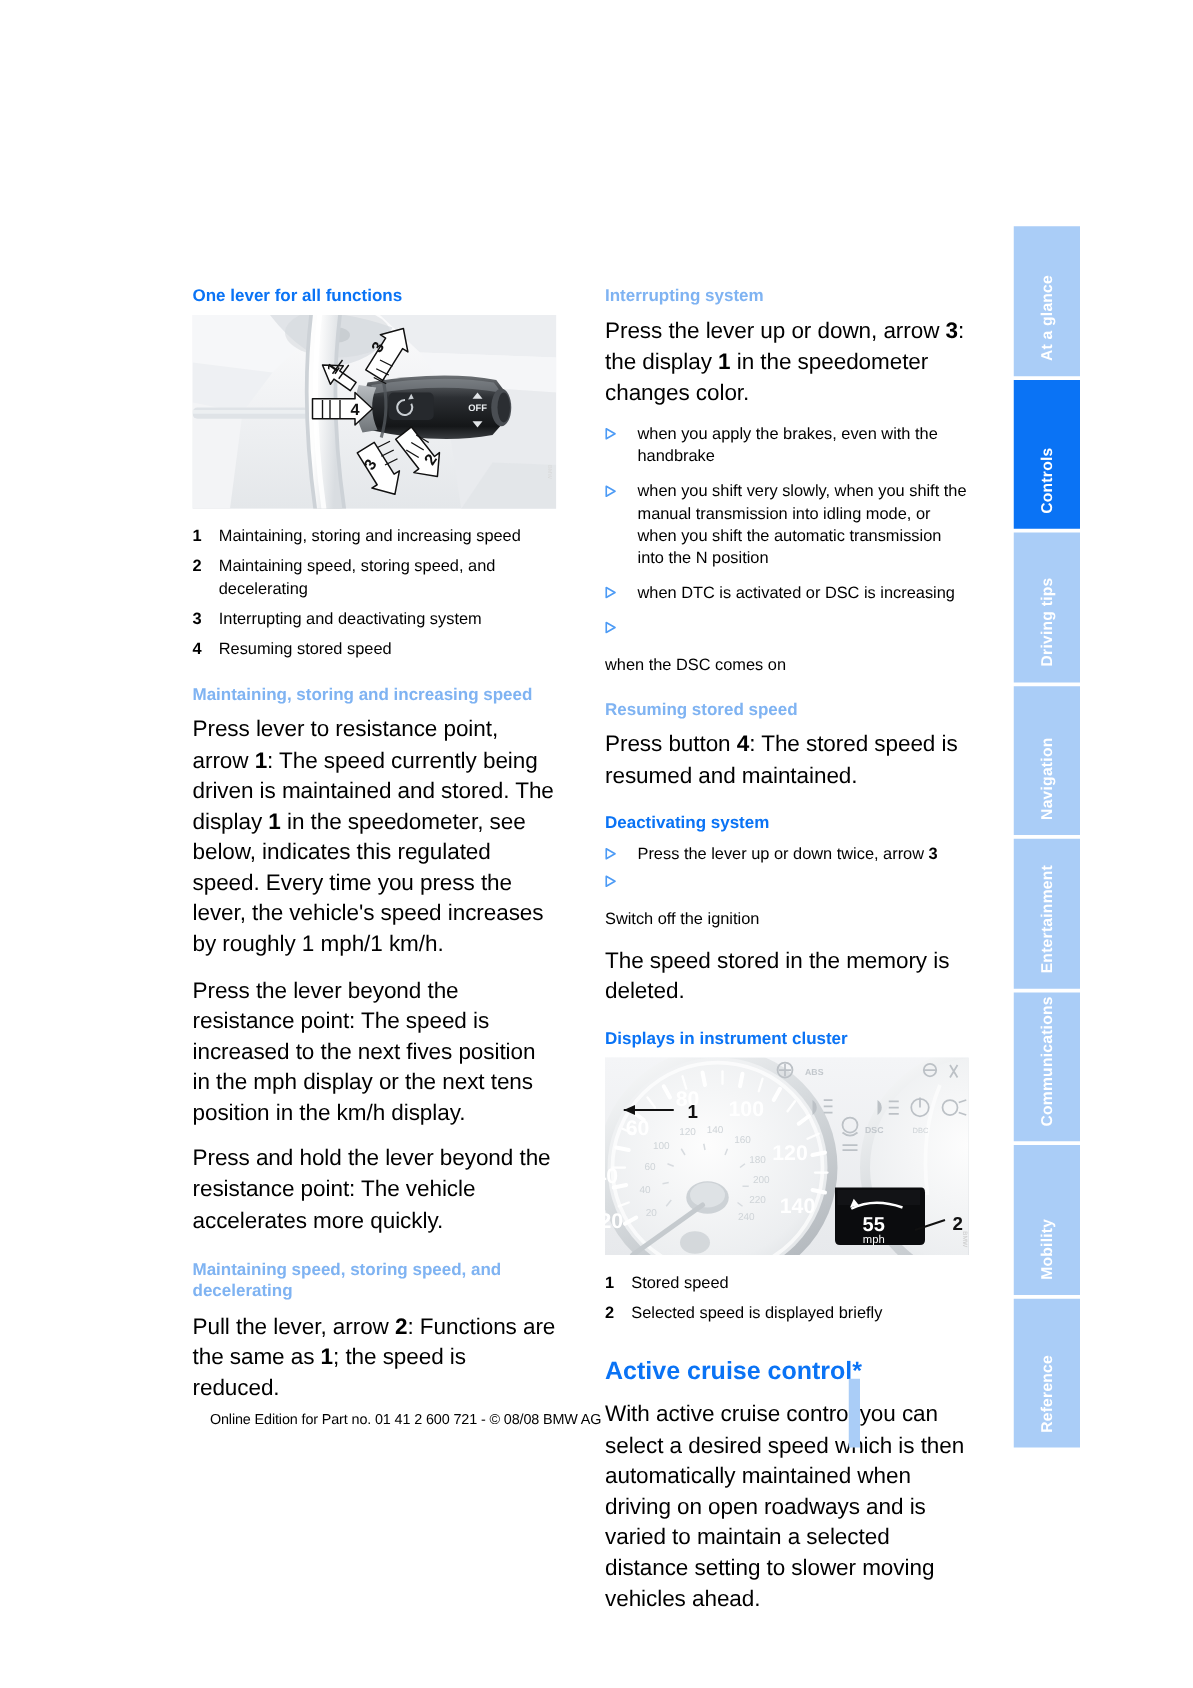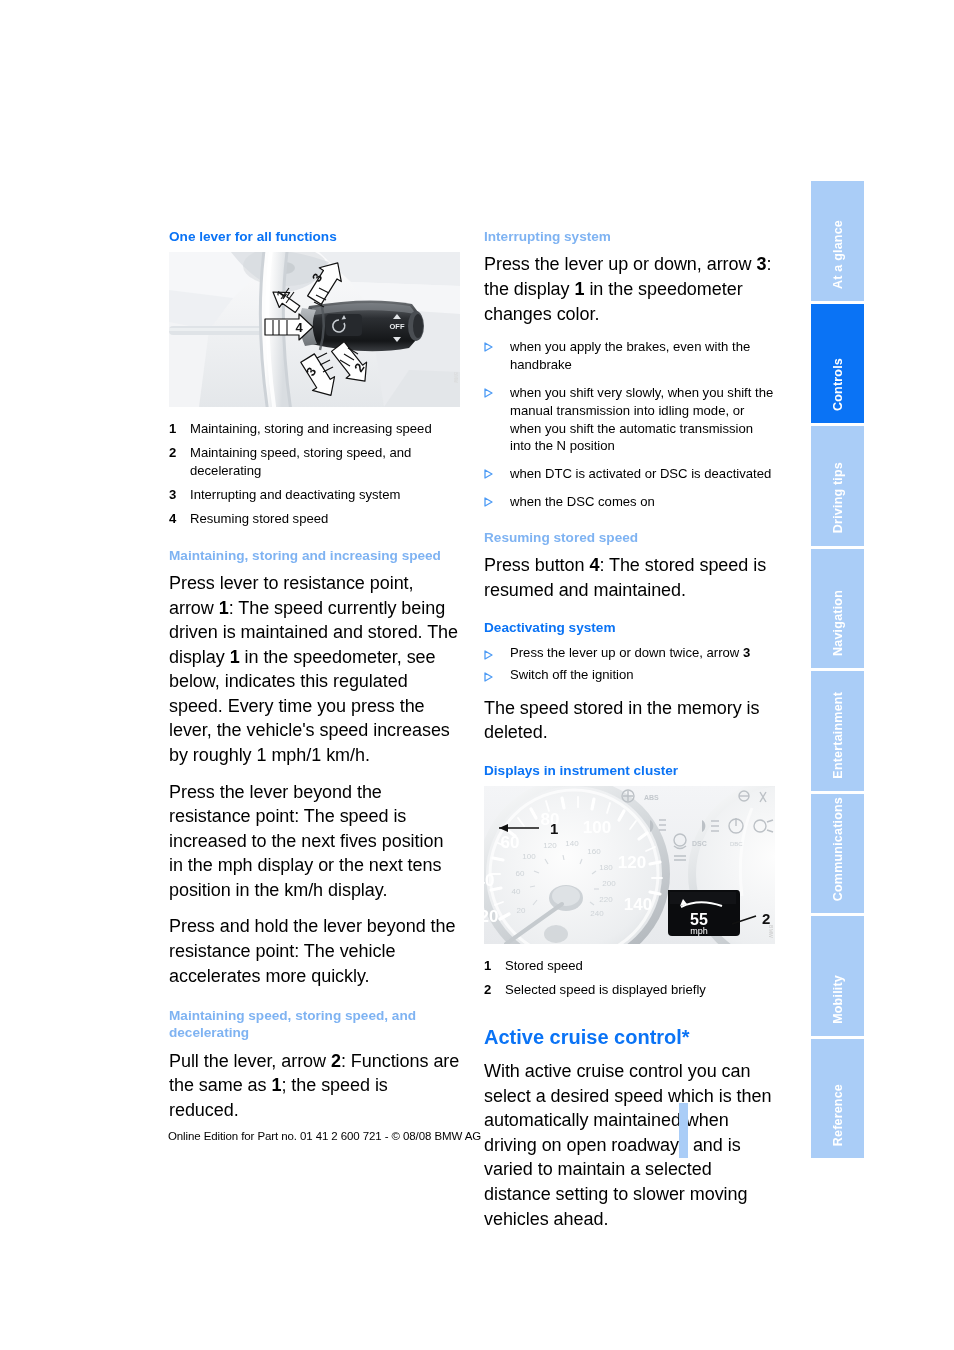--- a/index.html
+++ b/index.html
@@ -53,21 +53,21 @@
     color: #ffffff;
     letter-spacing: 0.2px;
     white-space: nowrap;
     line-height: 1;
   }
   .tab.active .tab-label { color: #ffffff; }
 
   
   #col-left {
     position: absolute;
-    left: 169px;
+    left: 154px;
     top: 228px;
     width: 291px;
   }
   #col-right {
     position: absolute;
     left: 484px;
     top: 228px;
     width: 291px;
   }
 
@@ -117,29 +117,29 @@
     flex: 0 0 21px;
   }
   ol.legend .txt { flex: 1 1 auto; }
 
   
   ul.tri {
     list-style: none;
     margin: 0 0 12px 0;
     padding: 0;
   }
-  ul.tri.tight li { margin-bottom: 4px; align-items: center; }
+  ul.tri.tight li { margin-bottom: 4px; }
   ul.tri li {
     display: flex;
     font-size: 13.1px;
     line-height: 1.365;
     color: #000;
     margin-bottom: 10px;
   }
-  ul.tri li:last-child { margin-bottom: 0; }
+  ul.tri li:last-child { margin-bottom: 0; flex-direction: column; }
   .tri-mark {
     flex: 0 0 26px;
     width: 26px;
     padding-top: 4px;
   }
   .tri-mark svg { display: block; }
   ul.tri .txt { flex: 1 1 auto; }
 
   
   .figure {
@@ -395,21 +395,21 @@
             </svg>
         </span>
         <span class="txt">when you shift very slowly, when you shift the manual transmission into idling mode, or when you shift the automatic transmission into the N position</span>
       </li>
       <li>
         <span class="tri-mark">
           <svg width="9" height="10" viewBox="0 0 9 10">
               <path d="M1 1 L8 5 L1 9 Z" fill="none" stroke="#4d9bf5" stroke-width="1.3" stroke-linejoin="round"></path>
             </svg>
         </span>
-        <span class="txt">when DTC is activated or DSC is deactivated</span>
+        <span class="txt">when DTC is activated or DSC is increasing</span>
       </li>
       <li>
         <span class="tri-mark">
           <svg width="9" height="10" viewBox="0 0 9 10">
               <path d="M1 1 L8 5 L1 9 Z" fill="none" stroke="#4d9bf5" stroke-width="1.3" stroke-linejoin="round"></path>
             </svg>
         </span>
         <span class="txt">when the DSC comes on</span>
       </li>
     </ul>

